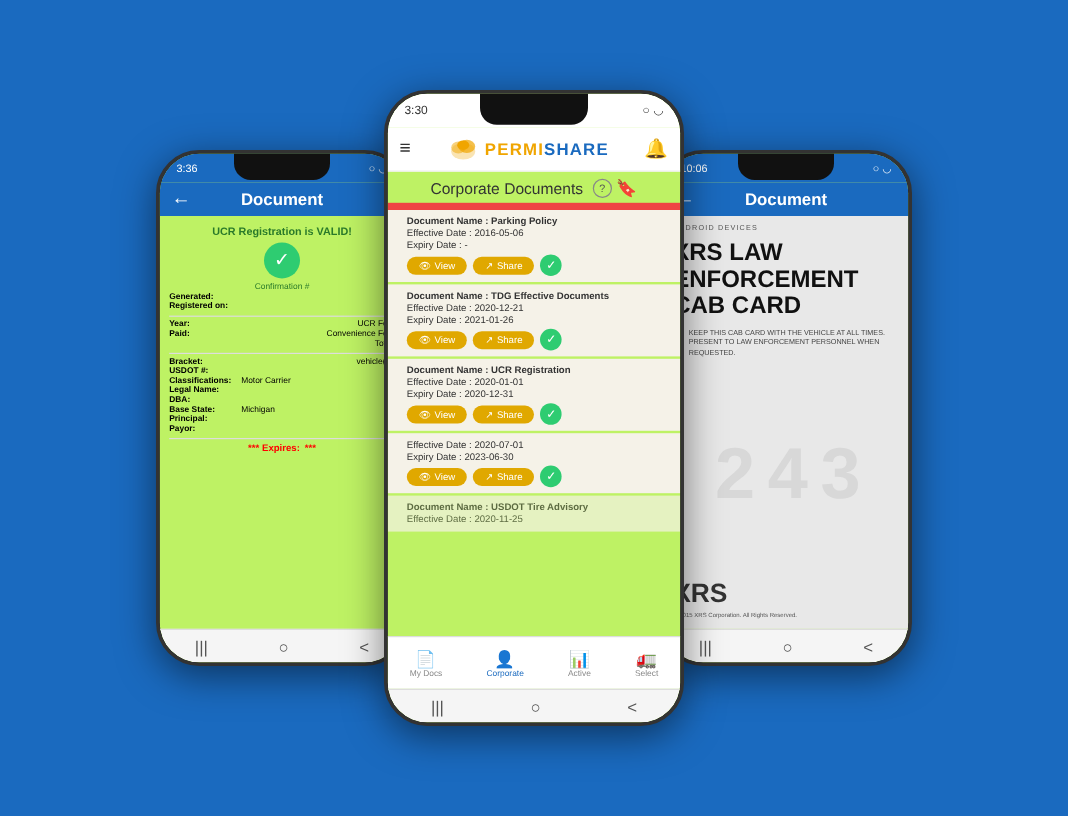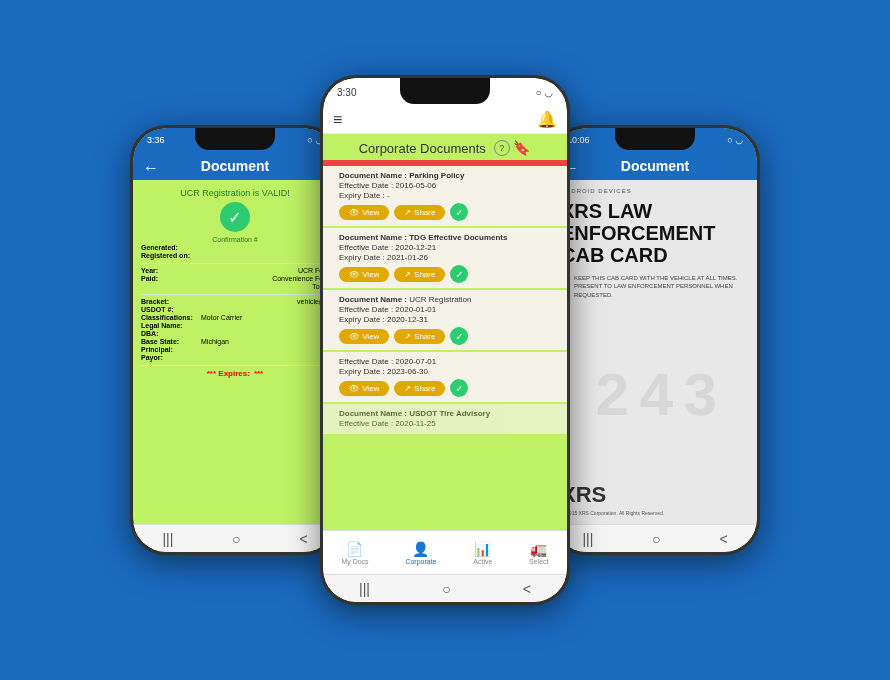--- a/index.html
+++ b/index.html
@@ -149,21 +149,21 @@
     .ucr-logo-inner {
       color: #fff;
       font-size: 6px;
       font-weight: bold;
       text-align: center;
       line-height: 1.2;
     }
 
     .ucr-valid {
       color: #2a7a2a;
-      font-weight: normal;
+      font-weight: bold;
       font-size: 9px;
       margin-bottom: 4px;
       text-align: center;
     }
 
     .check-circle {
       width: 30px;
       height: 30px;
       background: #2ecc71;
       border-radius: 50%;
@@ -617,20 +617,32 @@
 
       <div class="status-bar" style="height:28px; background:#fff; color:#333;">
         <span>3:30</span>
         <div class="status-bar-icons">
           <span>○ ◡</span>
         </div>
       </div>
 
       <div class="center-top-bar">
         <span class="hamburger">≡</span>
+        <div class="brand">
+
+          <svg class="brand-logo" viewBox="0 0 28 28">
+            <ellipse cx="14" cy="16" rx="10" ry="7" fill="#f0a500" opacity="0.3"></ellipse>
+            <ellipse cx="10" cy="13" rx="6" ry="5" fill="#f0a500" opacity="0.5"></ellipse>
+            <ellipse cx="17" cy="12" rx="7" ry="5.5" fill="#f0a500" opacity="0.7"></ellipse>
+            <ellipse cx="14" cy="11" rx="5" ry="4" fill="#f0a500"></ellipse>
+          </svg>
+          <span class="brand-name">
+            <span class="brand-perm">PERMI</span><span class="brand-share">SHARE</span>
+          </span>
+        </div>
         <span class="notif-bell">🔔</span>
       </div>
 
       <div class="center-section-title">
         <span>Corporate Documents</span>
         <div class="center-section-icons">
           <span style="width:16px;height:16px;border:1px solid #888;border-radius:50%;font-size:9px;display:flex;align-items:center;justify-content:center;color:#555;cursor:pointer;">?</span>
           <span style="color:#1a6abf;font-size:14px;cursor:pointer;">🔖</span>
         </div>
       </div>
@@ -678,21 +690,21 @@
             <button class="btn-share">
               <span>↗</span>
               <span>Share</span>
             </button>
             <div class="check-green">✓</div>
           </div>
         </div>
 
         <div class="doc-item">
           <div class="doc-item-name">
-            <span>Document Name : </span><span style="font-weight:normal;">UCR Registration</span>
+            <span>Document Name : </span><span style="font-weight:bold;">UCR Registration</span>
           </div>
           <div class="doc-item-date">
             <span>Effective Date : </span><span>2020-01-01</span>
           </div>
           <div class="doc-item-date">
             <span>Expiry Date : </span><span>2020-12-31</span>
           </div>
           <div class="doc-item-actions">
             <button class="btn-view">
               <span>👁</span>

